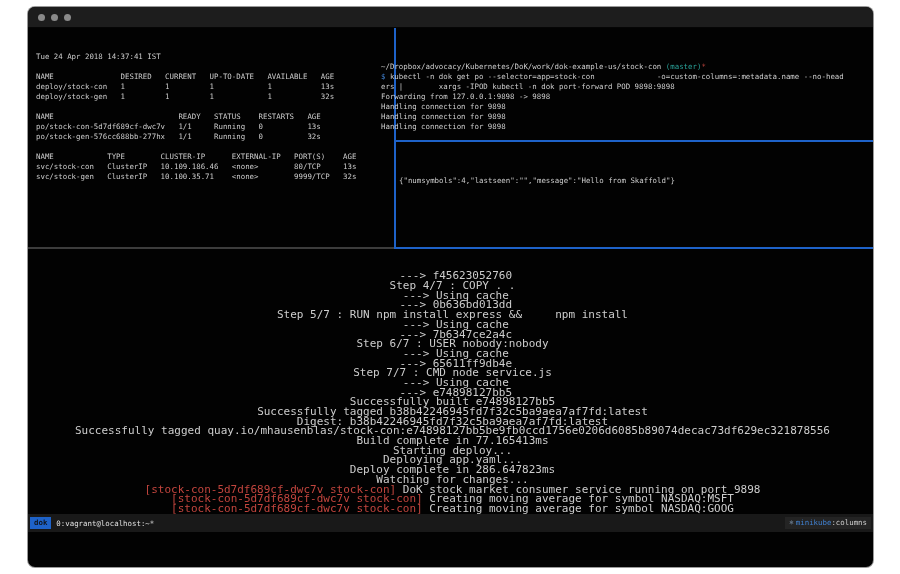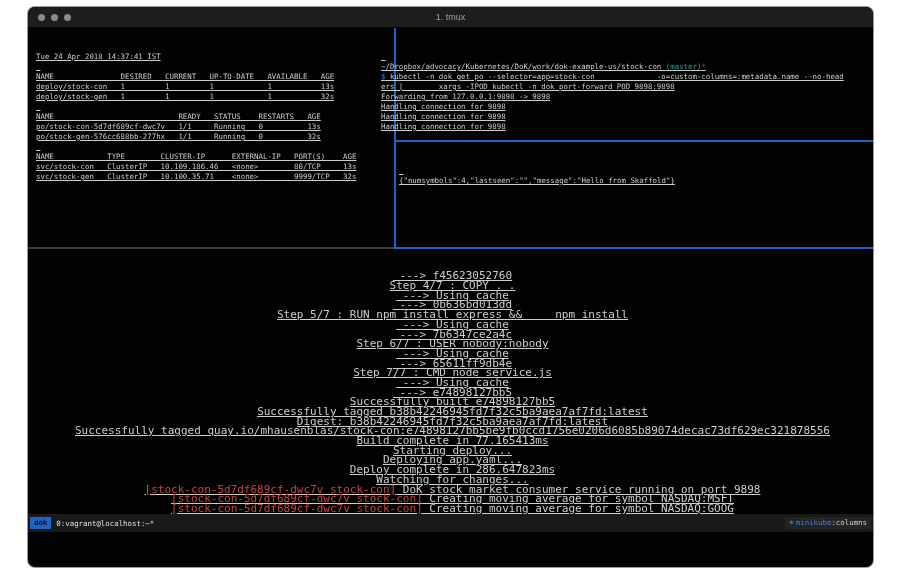--- a/index.html
+++ b/index.html
@@ -9,21 +9,21 @@
             background:#020202; border-radius:7px; overflow:hidden;
             box-shadow:0 0 0 1px rgba(0,0,0,0.4); }
   .titlebar { position:absolute; top:0; left:0; width:100%; height:21px;
               background:#1d1d1d; border-bottom:1px solid #050505; }
   .dots { position:absolute; left:10px; top:7px; display:flex; gap:6px; }
   .dot { width:7px; height:7px; border-radius:50%; background:#8a8a8a; display:inline-block; }
   .titletext { position:absolute; top:5px; left:0; width:100%; text-align:center;
                color:#a0a0a0; font-family:"Liberation Sans", sans-serif; font-size:9px; }
   .term { position:absolute; font-size:7.4px; line-height:10px; color:#cdcdcd;
           white-space:pre; overflow:hidden; }
-  .tline { height:10px;text-decoration:underline; }
+  .tline { height:10px; }
   .pane-left   { left:8px;  top:25px;  width:356px; height:214px; }
   .pane-tr     { left:353px; top:25px; width:470px; height:108px; }
   .pane-mr     { left:371px; top:139px; width:470px; height:100px; }
   .pane-bottom { left:8px; top:245px; width:833px; height:262px; font-size:11px; line-height:9.7px;text-align:center; }
   .pane-bottom .tline { height:9.7px; }
   .vdiv  { position:absolute; left:366px; top:21px; width:2px; height:219px; }
   .hdiv-right { position:absolute; left:366px; top:133px; width:479px; height:2px; }
   .hdiv-full  { position:absolute; left:0; top:240px; width:845px; height:2px; display:flex; }
   .hdiv-full .seg-left  { width:366px; height:2px; background:#3c3c3c; }
   .hdiv-full .seg-right { width:479px; height:2px; }
@@ -43,21 +43,20 @@
 <body>
 
 <div class="window">
 
   <div class="titlebar">
     <div class="dots">
       <span class="dot"></span>
       <span class="dot"></span>
       <span class="dot"></span>
     </div>
-    <div class="titletext">1. tmux</div>
   </div>
 
   <div class="term pane-left">
     <div><div class="tline"><span>Tue 24 Apr 2018 14:37:41 IST</span></div><div class="tline">&nbsp;</div><div class="tline"><span>NAME               DESIRED   CURRENT   UP-TO-DATE   AVAILABLE   AGE</span></div><div class="tline"><span>deploy/stock-con   1         1         1            1           13s</span></div><div class="tline"><span>deploy/stock-gen   1         1         1            1           32s</span></div><div class="tline">&nbsp;</div><div class="tline"><span>NAME                            READY   STATUS    RESTARTS   AGE</span></div><div class="tline"><span>po/stock-con-5d7df689cf-dwc7v   1/1     Running   0          13s</span></div><div class="tline"><span>po/stock-gen-576cc688bb-277hx   1/1     Running   0          32s</span></div><div class="tline">&nbsp;</div><div class="tline"><span>NAME            TYPE        CLUSTER-IP      EXTERNAL-IP   PORT(S)    AGE</span></div><div class="tline"><span>svc/stock-con   ClusterIP   10.109.186.46   &lt;none&gt;        80/TCP     13s</span></div><div class="tline"><span>svc/stock-gen   ClusterIP   10.100.35.71    &lt;none&gt;        9999/TCP   32s</span></div></div>
   </div>
 
   <div class="vdiv accent" style="background: rgb(30, 98, 200);"></div>
 
   <div class="term pane-tr">
     <div><div class="tline">&nbsp;</div><div class="tline"><span>~/Dropbox/advocacy/Kubernetes/DoK/work/dok-example-us/stock-con </span><span style="color: rgb(42, 161, 152);">(master)</span><span style="color: rgb(194, 69, 62);">*</span></div><div class="tline"><span style="color: rgb(64, 128, 208);">$</span><span> kubectl -n dok get po --selector=app=stock-con              -o=custom-columns=:metadata.name --no-head</span></div><div class="tline"><span>ers |        xargs -IPOD kubectl -n dok port-forward POD 9898:9898</span></div><div class="tline"><span>Forwarding from 127.0.0.1:9898 -&gt; 9898</span></div><div class="tline"><span>Handling connection for 9898</span></div><div class="tline"><span>Handling connection for 9898</span></div><div class="tline"><span>Handling connection for 9898</span></div></div>

